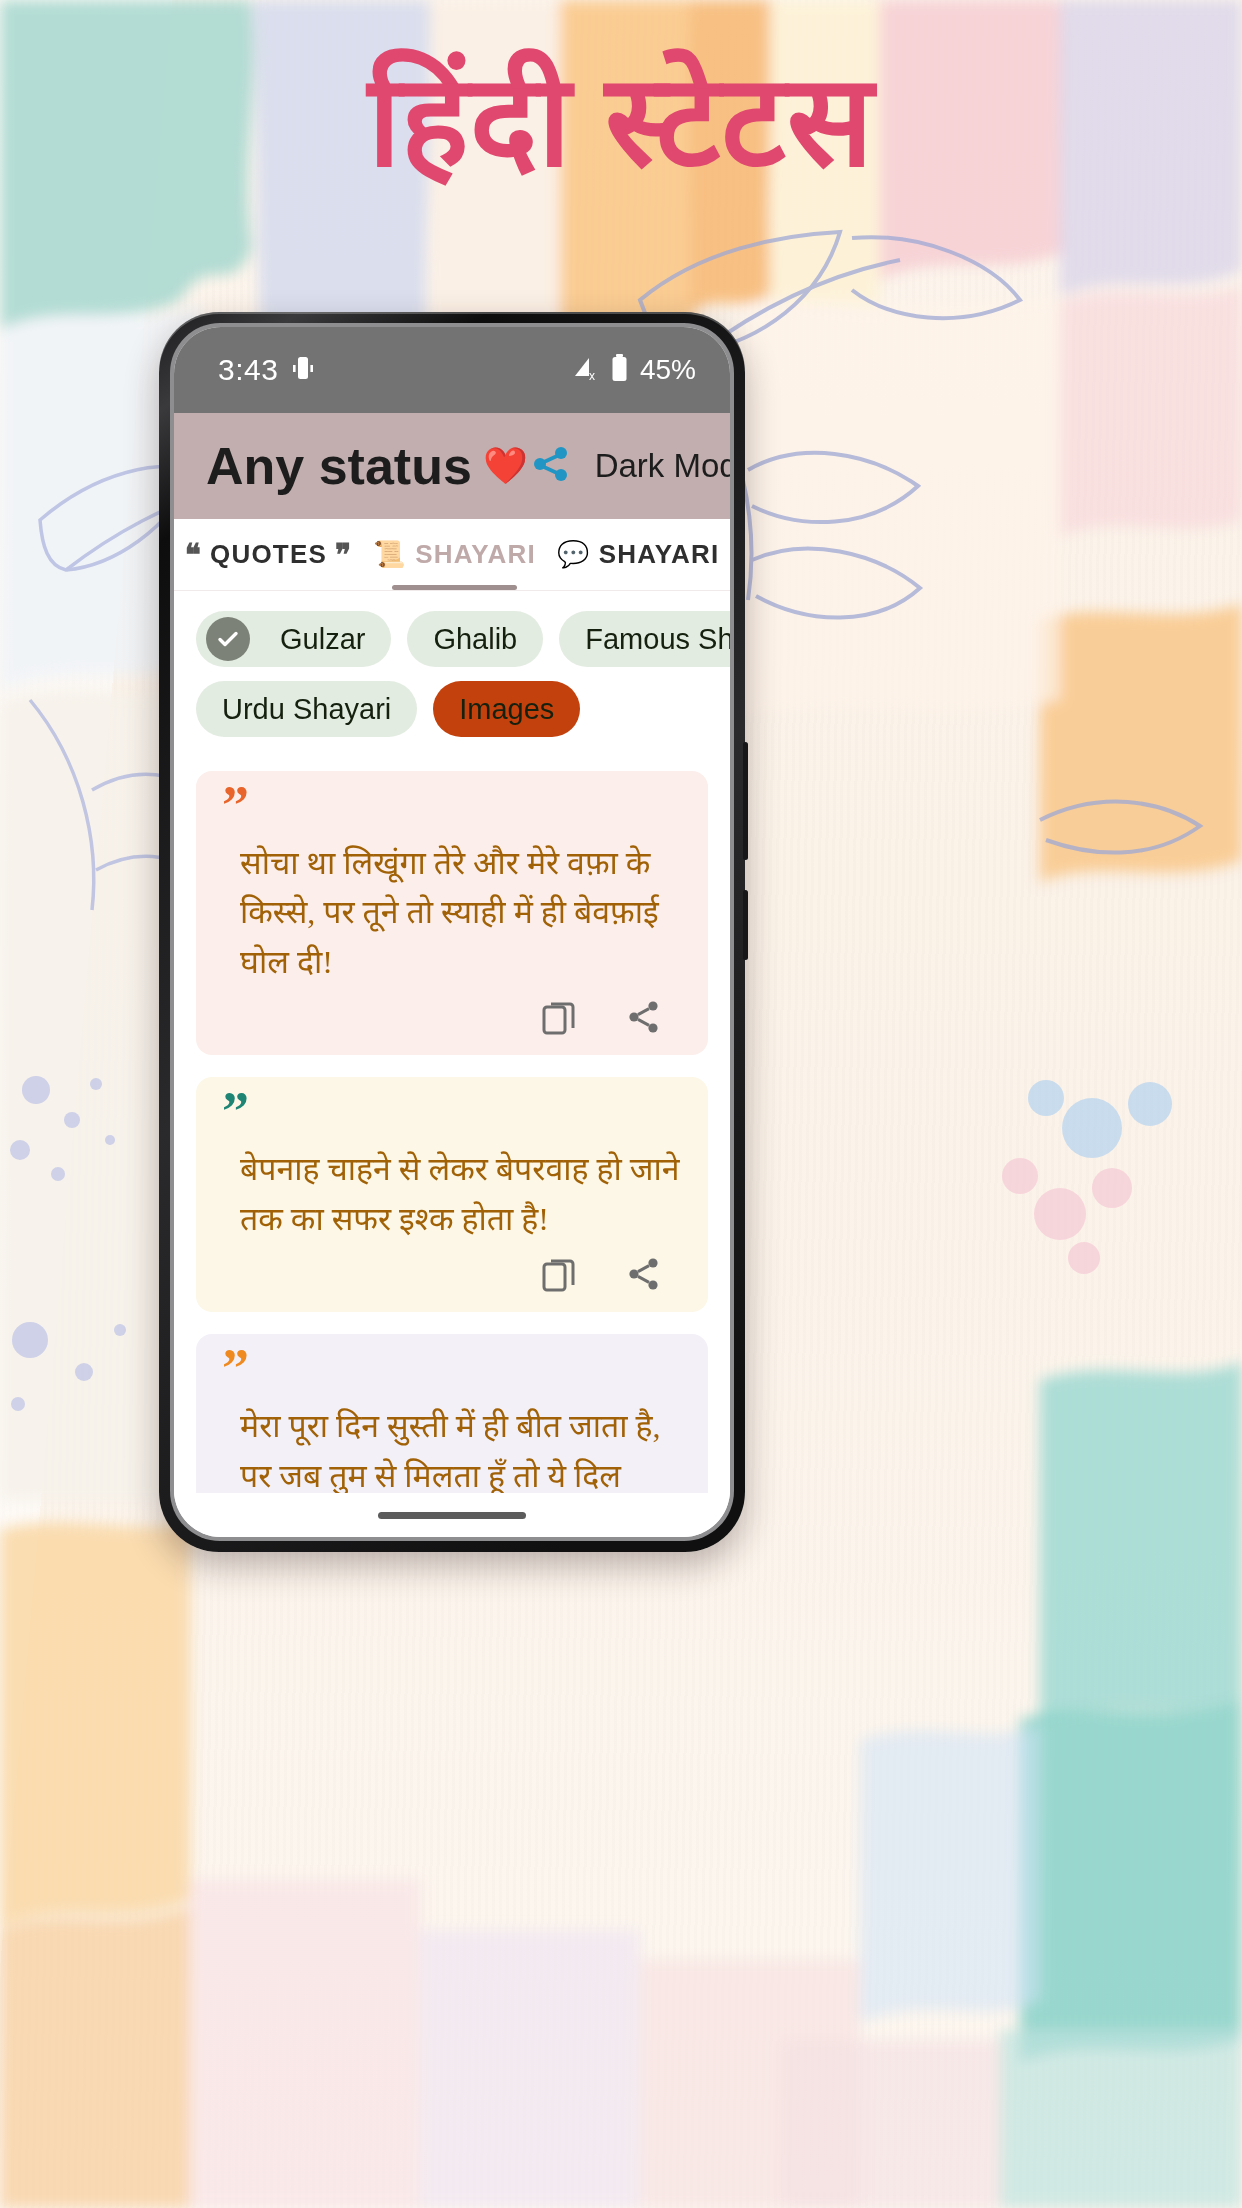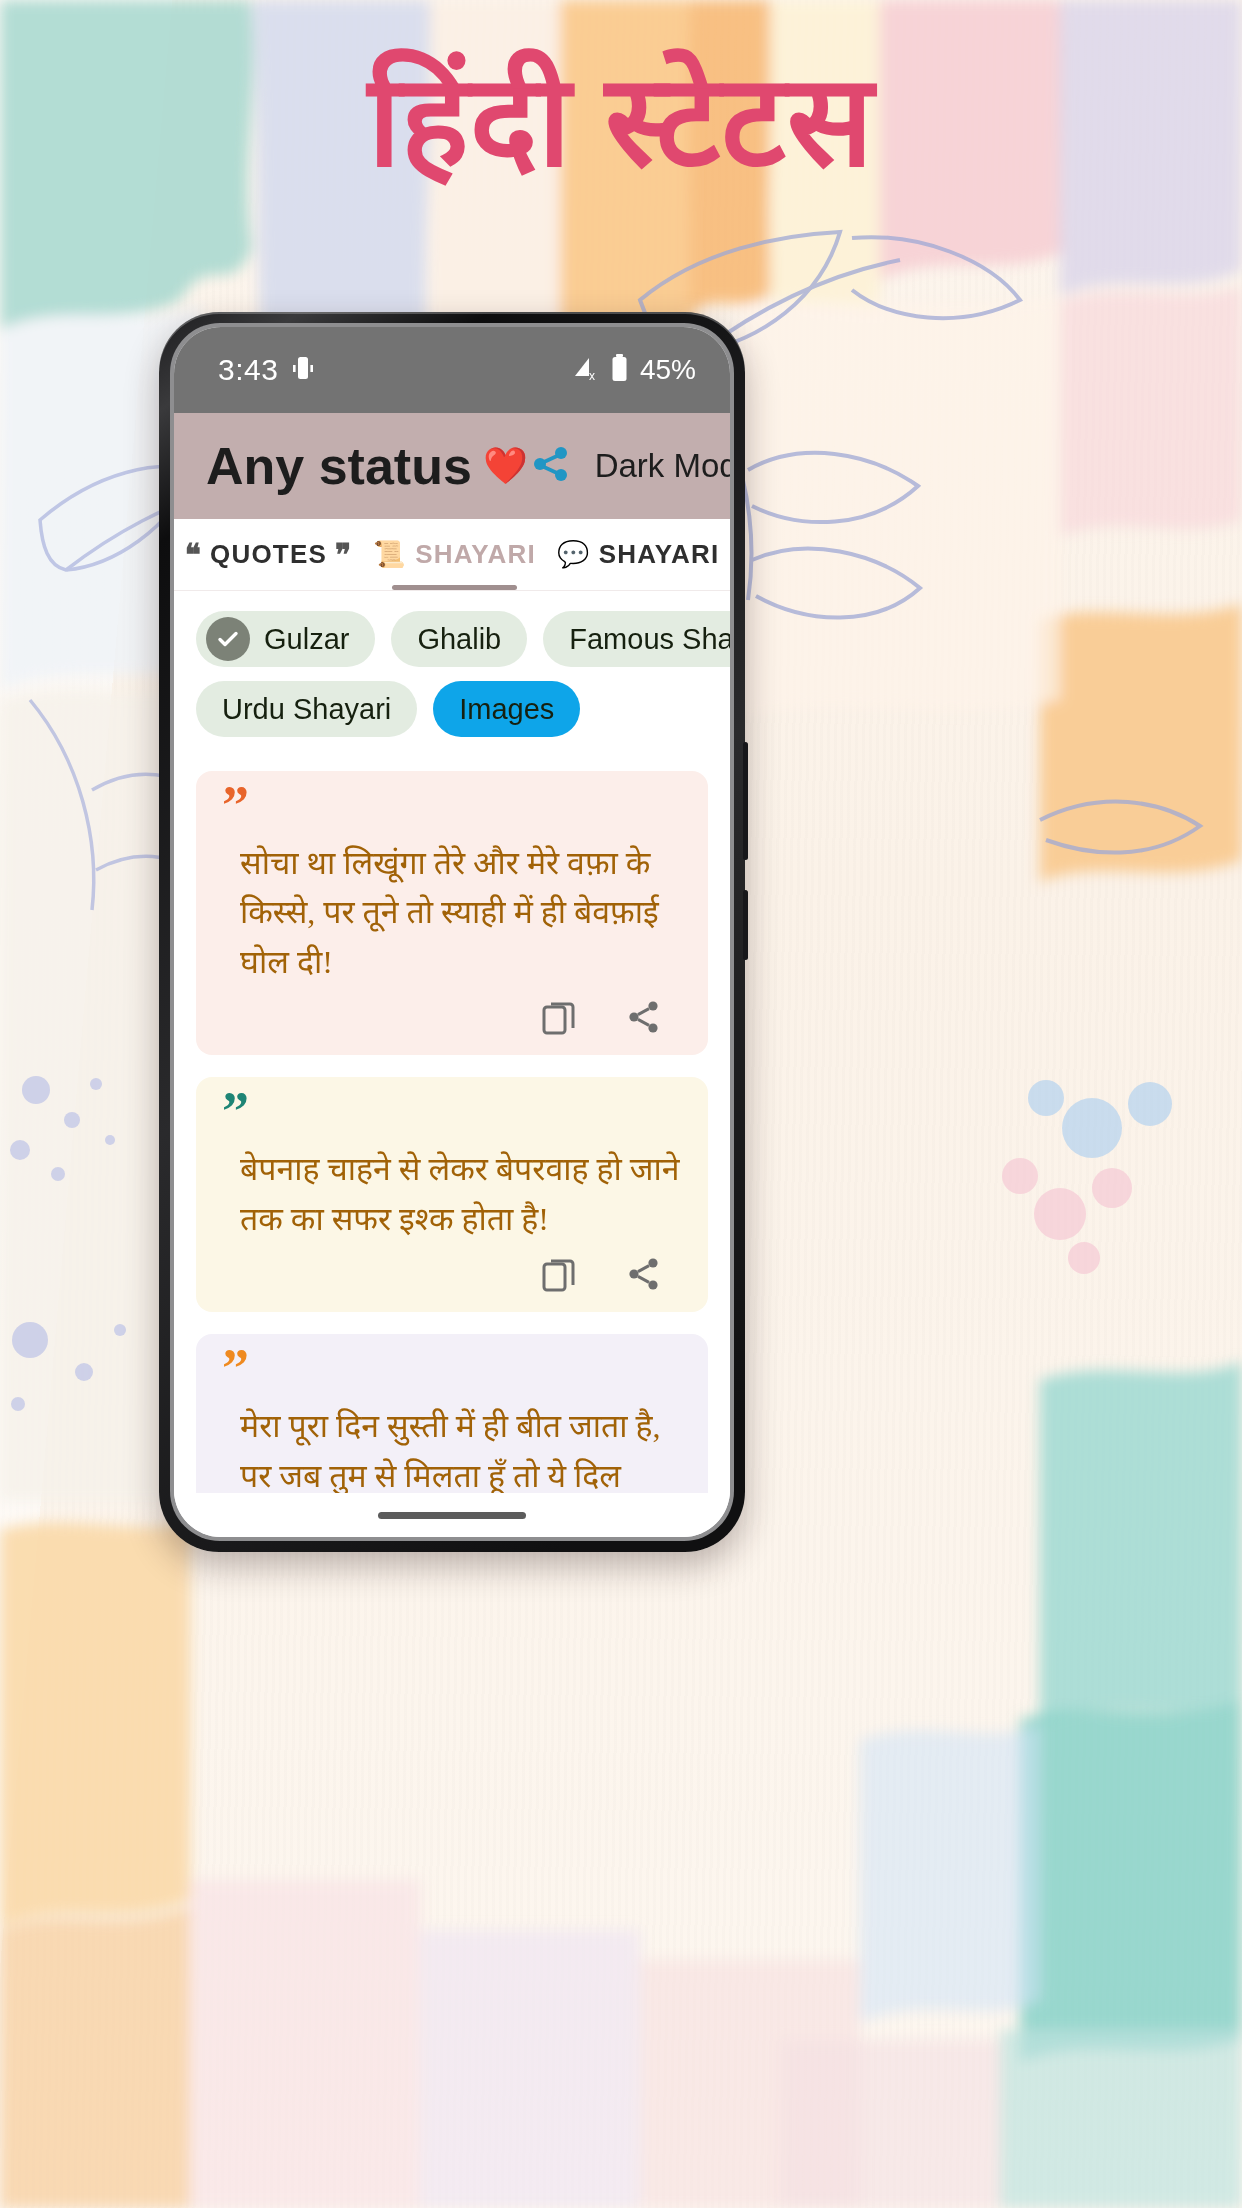--- a/index.html
+++ b/index.html
@@ -130,28 +130,28 @@
     content:""; position: absolute; left: 16%; right: 16%; bottom: 0;
     height: 5px; background: #a08f8f; border-radius: 3px;
   }
   .tab .tab-ico { font-size: 26px; }
   .tab .quote-glyph { font-size: 30px; color: #555; font-family: "Liberation Serif", serif; }
 
   
   #chips { background:#fff; padding: 20px 22px 6px 22px; }
   .chip-row { display: flex; gap: 16px; margin-bottom: 14px; }
   .chip {
-    display: flex; align-items: center; gap: 14px;
+    display: flex; align-items: center; gap: 30px;
     height: 56px; padding: 15px 26px;
     border-radius: 28px;
     font-size: 29px; color: #16200f;
     background: #e3ece1;
     cursor: pointer; white-space: nowrap;
   }
-  .chip.pink { background: #0ea5e9; }
+  .chip.pink { background: #c2410c; }
   .chip.selected { padding-left: 10px; }
   .chip .check {
     width: 44px; height: 44px; border-radius: 50%;
     background: #7c8277; flex: 0 0 44px;
     display: flex; align-items: center; justify-content: center;
   }
   .chip .check svg { display: block; }
 
   
   #quote-list {

